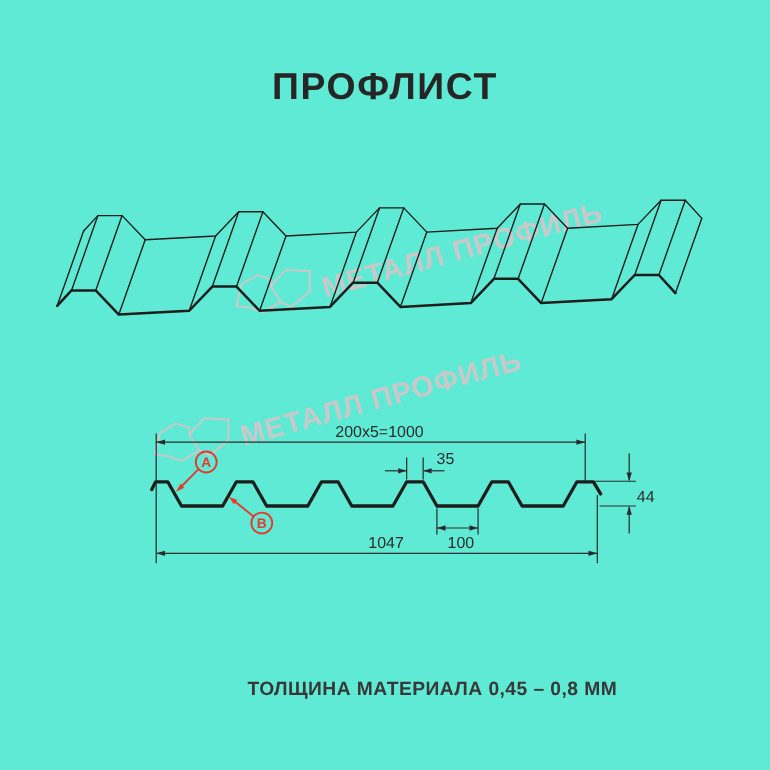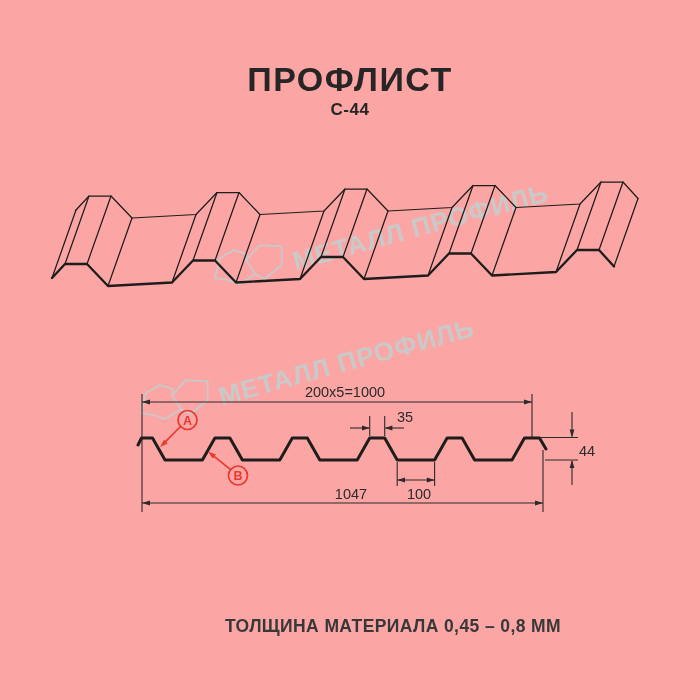--- a/index.html
+++ b/index.html
@@ -1,16 +1,16 @@
 <!DOCTYPE html>
 <html><head>
 <meta charset="utf-8">
 <style>
   html,body{margin:0;padding:0;background:#ffffff;}
-  #page{position:relative;width:700px;height:700px;background:#fca5a5;overflow:hidden;
+  #page{position:relative;width:700px;height:700px;background:#5eead4;overflow:hidden;
         font-family:"Liberation Sans", sans-serif;}
   .title{position:absolute;left:0;top:60px;width:700px;text-align:center;
          font-size:34px;font-weight:700;letter-spacing:1.5px;color:#262626;}
   .subtitle{position:absolute;left:0;top:100px;width:700px;text-align:center;
             font-size:17px;font-weight:700;letter-spacing:0.5px;color:#262626;}
   .footer{position:absolute;left:0;top:616px;width:700px;text-align:center;
           font-size:17.5px;font-weight:700;letter-spacing:0.4px;color:#383838;margin-left:43px;}
   svg{position:absolute;overflow:visible;}
   .wm-text{font-size:26px;font-weight:700;letter-spacing:1px;fill:#c9c9c9;}
   .dim{stroke:#2b2b2b;stroke-width:1.1;fill:none;}
@@ -22,21 +22,20 @@
   .red{stroke:#e8392f;stroke-width:1.7;fill:none;}
   .redhead{fill:#e8392f;stroke:none;}
   .redtext{font-size:12.5px;font-weight:700;fill:#e8392f;}
 </style>
 </head>
 <body>
 
 <div id="page">
 
   <div class="title">ПРОФЛИСТ</div>
-  <div class="subtitle">С-44</div>
 
   <svg style="left:218px;top:182px;" width="340" height="132" viewBox="0 0 340 132">
     <g transform="rotate(-15.4 14 106)">
       <path d="M 0 92 L 10 74 L 26 70 L 37 77 L 35 83 L 52 72 L 73 79 L 68 97 L 48 106 L 40 99 L 22 104 L 12 97 Z M 35 83 L 40 99" fill="none" stroke="#c9c9c9" stroke-width="1.8" stroke-linejoin="round"></path>
       <text class="wm-text" x="80" y="106">МЕТАЛЛ ПРОФИЛЬ</text>
     </g>
   </svg>
 
   <svg style="left:144px;top:317px;" width="340" height="132" viewBox="0 0 340 132">
     <g transform="rotate(-15.4 14 106)">

